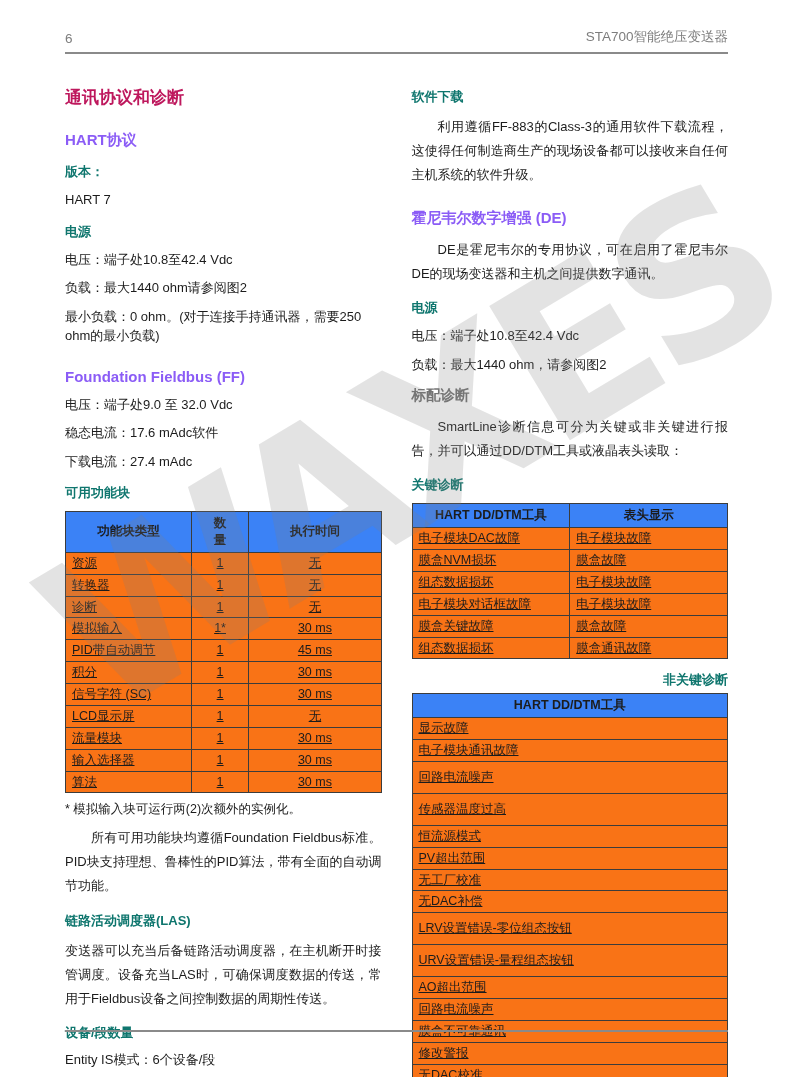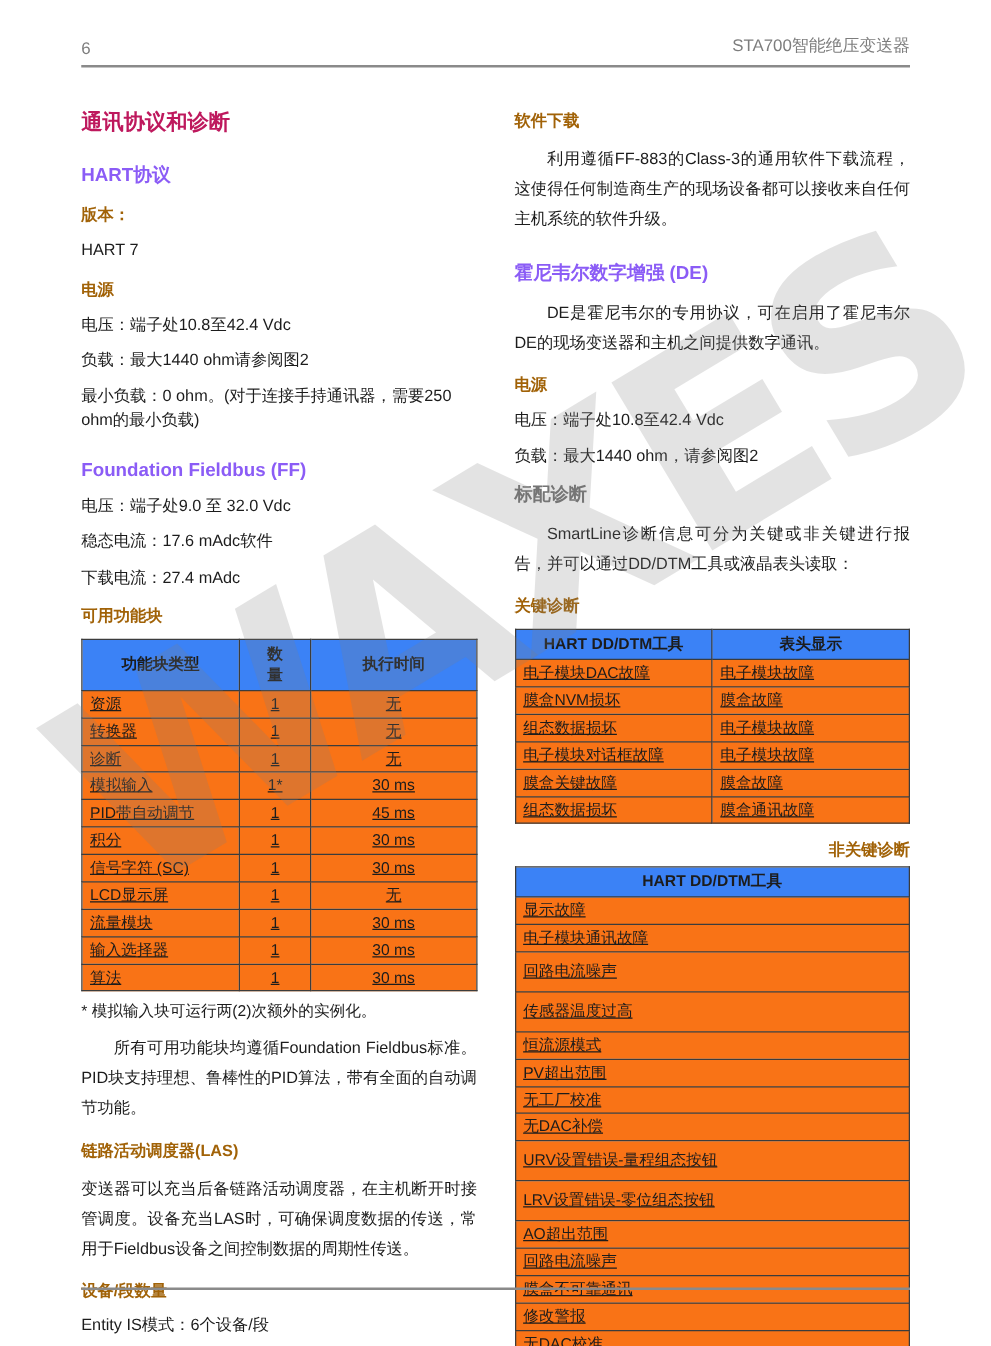--- a/index.html
+++ b/index.html
@@ -27,21 +27,21 @@
   
   .cols{
     position:absolute;top:78px;left:65px;right:65px;
     display:flex;gap:30px;
   }
   .col{flex:1;min-width:0;}
   
   .h1{font-size:17px;font-weight:700;color:#be185d;margin:8px 0 20px 0;}
   .h2red{font-size:15px;font-weight:600;color:#8b5cf6;margin:22px 0 10px 0;}
   .h2olive{font-size:14.5px;font-weight:600;color:#737373;margin:6px 0 10px 0;}
-  .lbl{font-size:13px;font-weight:700;color:#a16207;margin:13px 0 9px 0;}
+  .lbl{font-size:13px;font-weight:700;color:#0f766e;margin:13px 0 9px 0;}
   .spec{font-size:13px;margin:9px 0;line-height:1.5;}
   .spec-tight{font-size:13px;margin:6px 0;line-height:1.45;}
   .para{font-size:13px;line-height:1.85;text-align:justify;margin:8px 0;text-indent:2em;}
   .para-noindent{font-size:13px;line-height:1.85;text-align:justify;margin:8px 0;}
   .foot{font-size:12.5px;margin:8px 0 4px 0;}
   
   table{border-collapse:collapse;width:100%;margin:4px 0 6px 0;}
   th,td{border:1px solid #3c3c3c;font-size:12.5px;padding:2px 6px;line-height:1.35;}
   thead th{background:#3b82f6;font-weight:700;text-align:center;padding:3px 22px;}
   tbody td{background:#f97316;text-decoration:underline;}
@@ -253,24 +253,24 @@
           <tr>
               <td>PV超出范围</td>
             </tr>
           <tr>
               <td>无工厂校准</td>
             </tr>
           <tr>
               <td>无DAC补偿</td>
             </tr>
           <tr>
+              <td>LRV设置错误-零位组态按钮</td>
+            </tr>
+          <tr>
               <td>URV设置错误-量程组态按钮</td>
-            </tr>
-          <tr>
-              <td>LRV设置错误-零位组态按钮</td>
             </tr>
           <tr>
               <td>AO超出范围</td>
             </tr>
           <tr>
               <td>回路电流噪声</td>
             </tr>
           <tr>
               <td>膜盒不可靠通讯</td>
             </tr>

